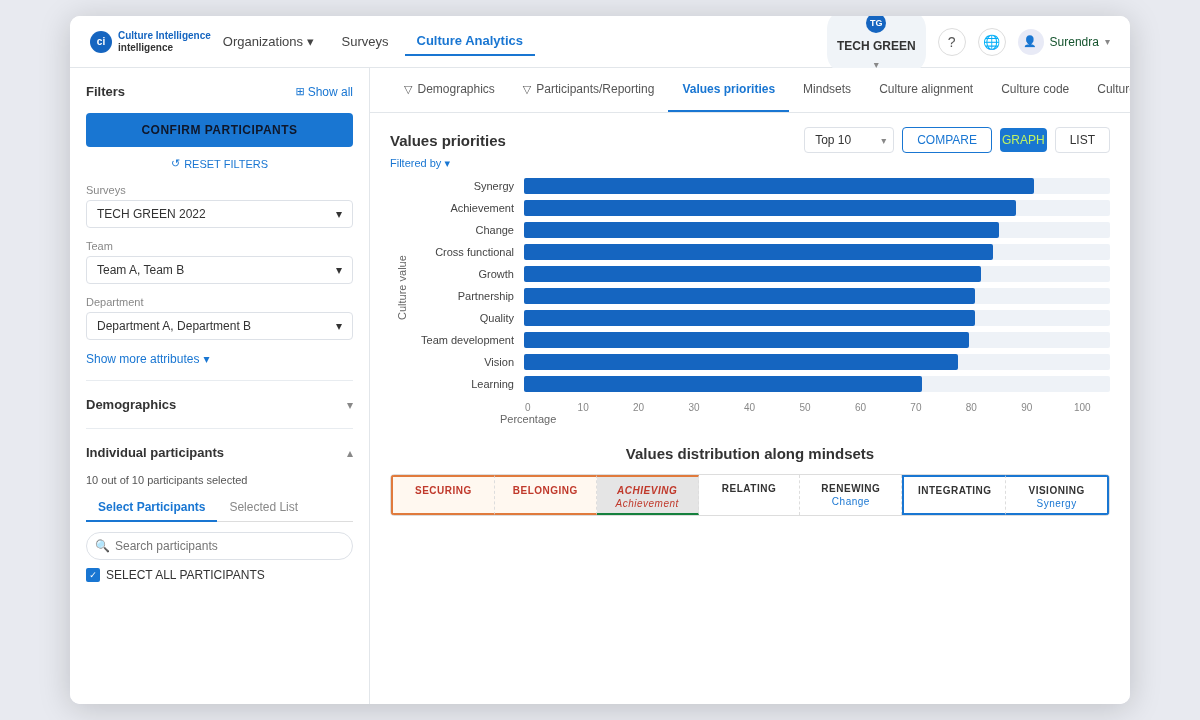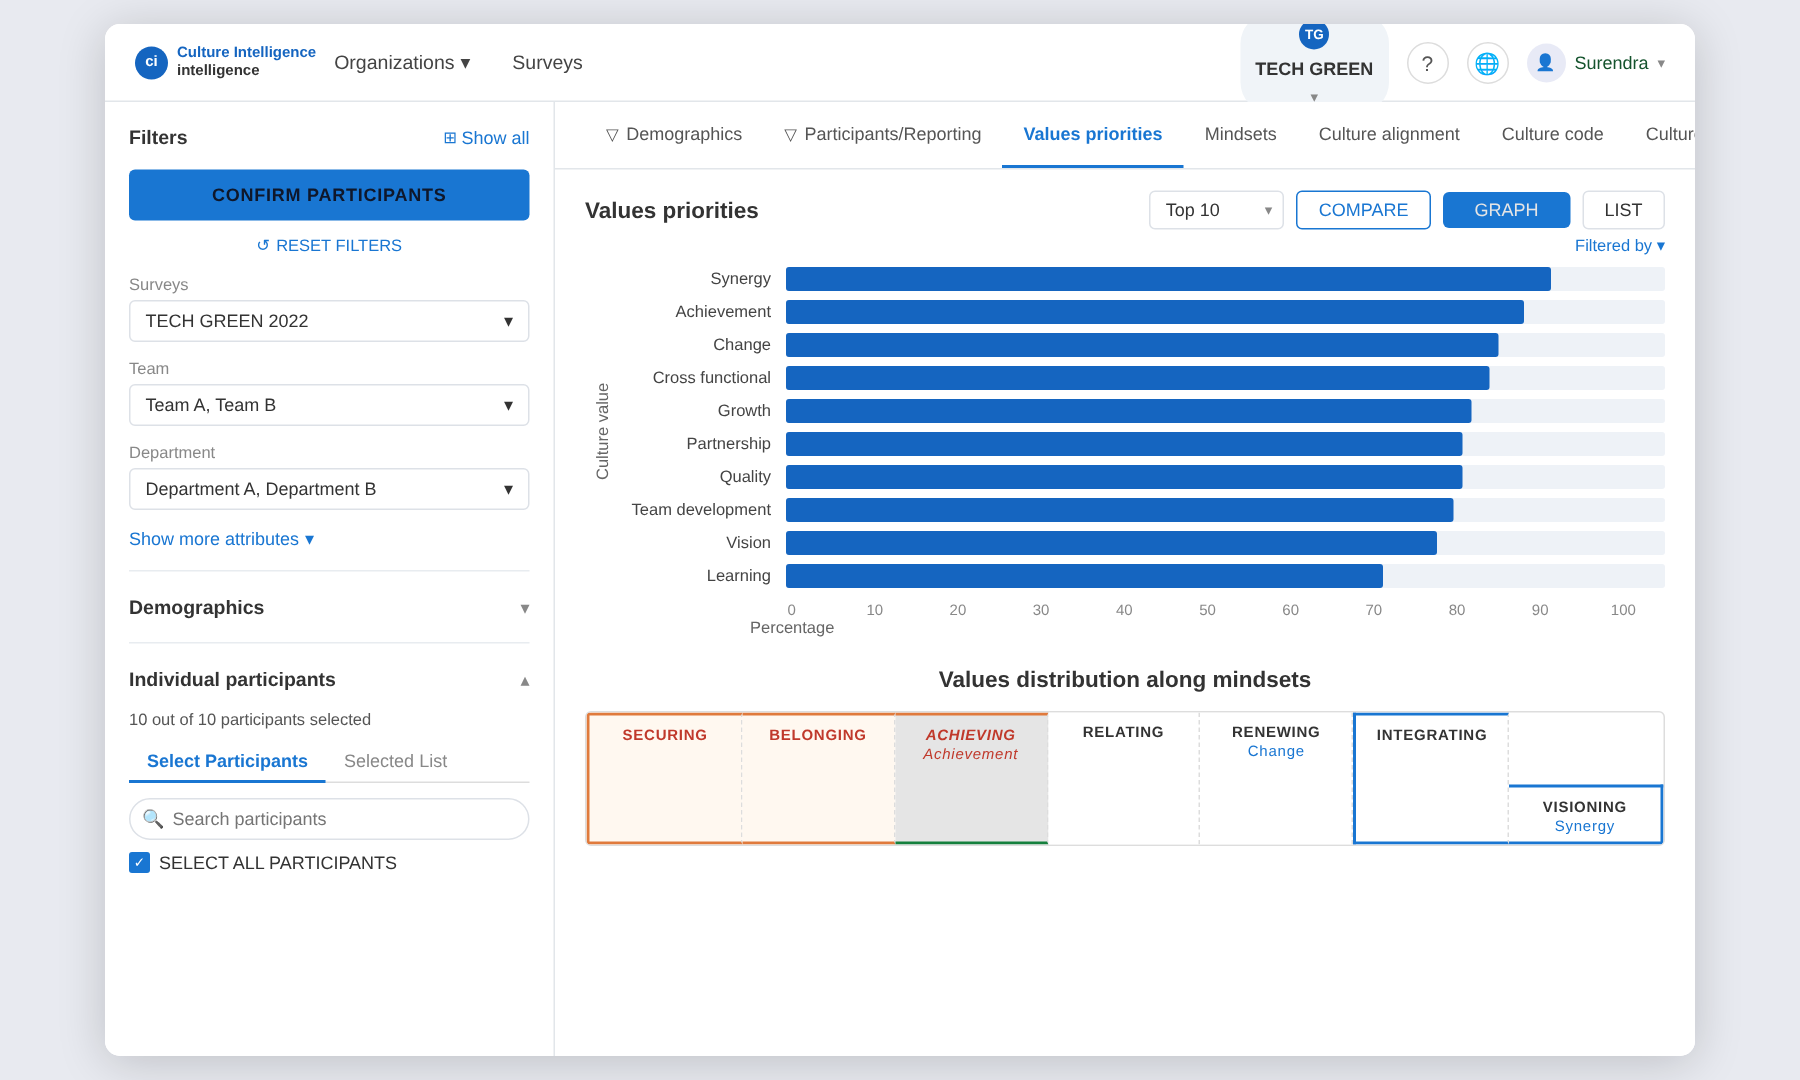--- a/index.html
+++ b/index.html
@@ -252,30 +252,30 @@
     .dropdown-wrap { position: relative; display: inline-block; }
     .dropdown-wrap::after {
       content: '▾'; position: absolute; right: 8px; top: 50%;
       transform: translateY(-50%); font-size: 10px; color: #888; pointer-events: none;
     }
     .btn-compare {
       border: 1px solid #1976d2; color: #1976d2; background: #fff;
       border-radius: 4px; padding: 5px 14px; font-size: 12px; cursor: pointer;
     }
     .btn-graph {
-      background: #1976d2; color: #e5e5e5;
-      border: none; border-radius: 4px; padding: 5px 21px; font-size: 12px; cursor: pointer;
+      background: #1976d2; color: #bef264;
+      border: none; border-radius: 4px; padding: 5px 2px; font-size: 12px; cursor: pointer;
     }
     .btn-list {
       border: 1px solid #dde1e7; color: #333; background: #fff;
       border-radius: 4px; padding: 5px 14px; font-size: 12px; cursor: pointer;
     }
     .filtered-by {
       padding: 4px 20px 8px;
-      font-size: 11px; color: #1976d2; cursor: pointer; text-align: right;
+      font-size: 11px; color: #1976d2; cursor: pointer;
     }
     
     .chart-container {
       padding: 0 20px 10px;
       position: relative;
     }
     .chart-inner {
       display: flex;
       position: relative;
     }
@@ -351,21 +351,21 @@
     .mindset-card {
       flex: 1;
       padding: 8px 6px 4px;
       text-align: center;
       border-right: 1px dashed #ddd;
       font-size: 10px;
       font-weight: 700;
       letter-spacing: 0.5px;
       color: #333;
     }
-    .mindset-card:last-child { border-right: none; margin-top: 48px; }
+    .mindset-card:last-child { border-right: none; }
     .mindset-card.securing { background: #fff8f0; color: #c0392b; border: 2px solid #e07a3c; border-right: 1px dashed #ddd; }
     .mindset-card.belonging { background: #fff8f0; color: #c0392b; border-top: 2px solid #e07a3c; border-bottom: 2px solid #e07a3c; border-right: 1px dashed #ddd; border-left: none; }
     .mindset-card.achieving { background: #e5e5e5; color: #c0392b; border-top: 2px solid #e07a3c; border-bottom: 2px solid #15803d; border-right: 1px dashed #ddd; border-left: none; font-style: italic; }
     .mindset-card.relating { background: #fff; }
     .mindset-card.renewing { background: #fff; }
     .mindset-card.integrating { background: #fff; border: 2px solid #1976d2; border-right: 1px dashed #ddd; }
     .mindset-card.visioning { background: #fff; border: 2px solid #1976d2; border-left: none; }
   </style>
 </head>
 <body>
@@ -380,20 +380,23 @@
         <span style="font-size:10px;color:#333">intelligence</span>
       </div>
     </div>
     <nav class="nav-items">
       <div class="nav-item">
         <span>Organizations</span>
         <span>▾</span>
       </div>
       <div class="nav-item">
         <span>Surveys</span>
+      </div>
+      <div class="nav-item active">
+        <span>Culture Analytics</span>
       </div>
     </nav>
     <div class="nav-right">
       <div class="org-badge">
         <div class="org-badge-icon">TG</div>
         <span class="org-badge-text">TECH GREEN</span>
         <span style="font-size:10px;color:#888">▾</span>
       </div>
       <div class="icon-btn">?</div>
       <div class="icon-btn">🌐</div>

